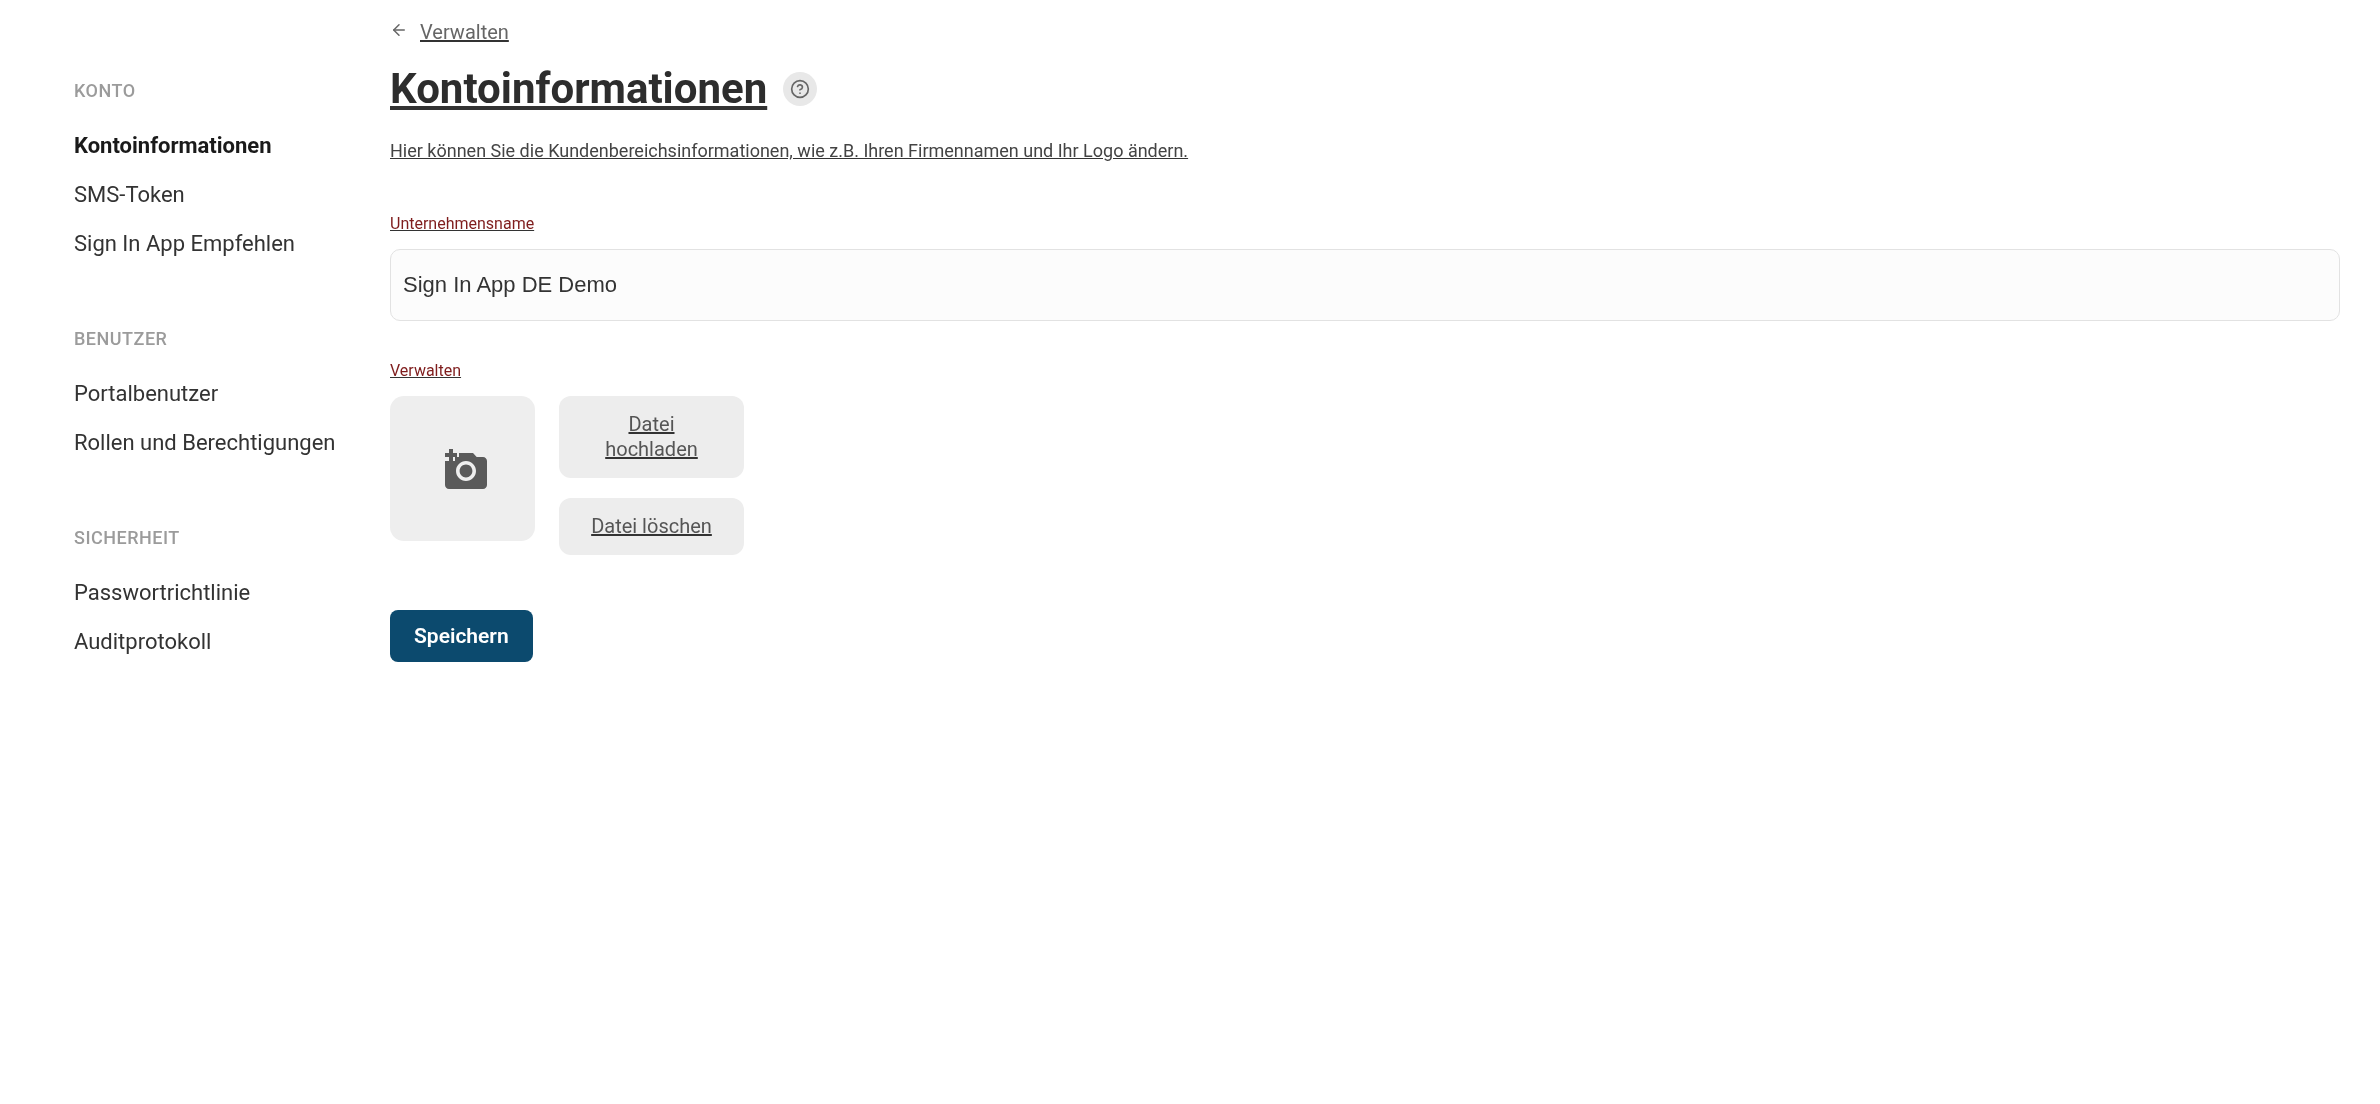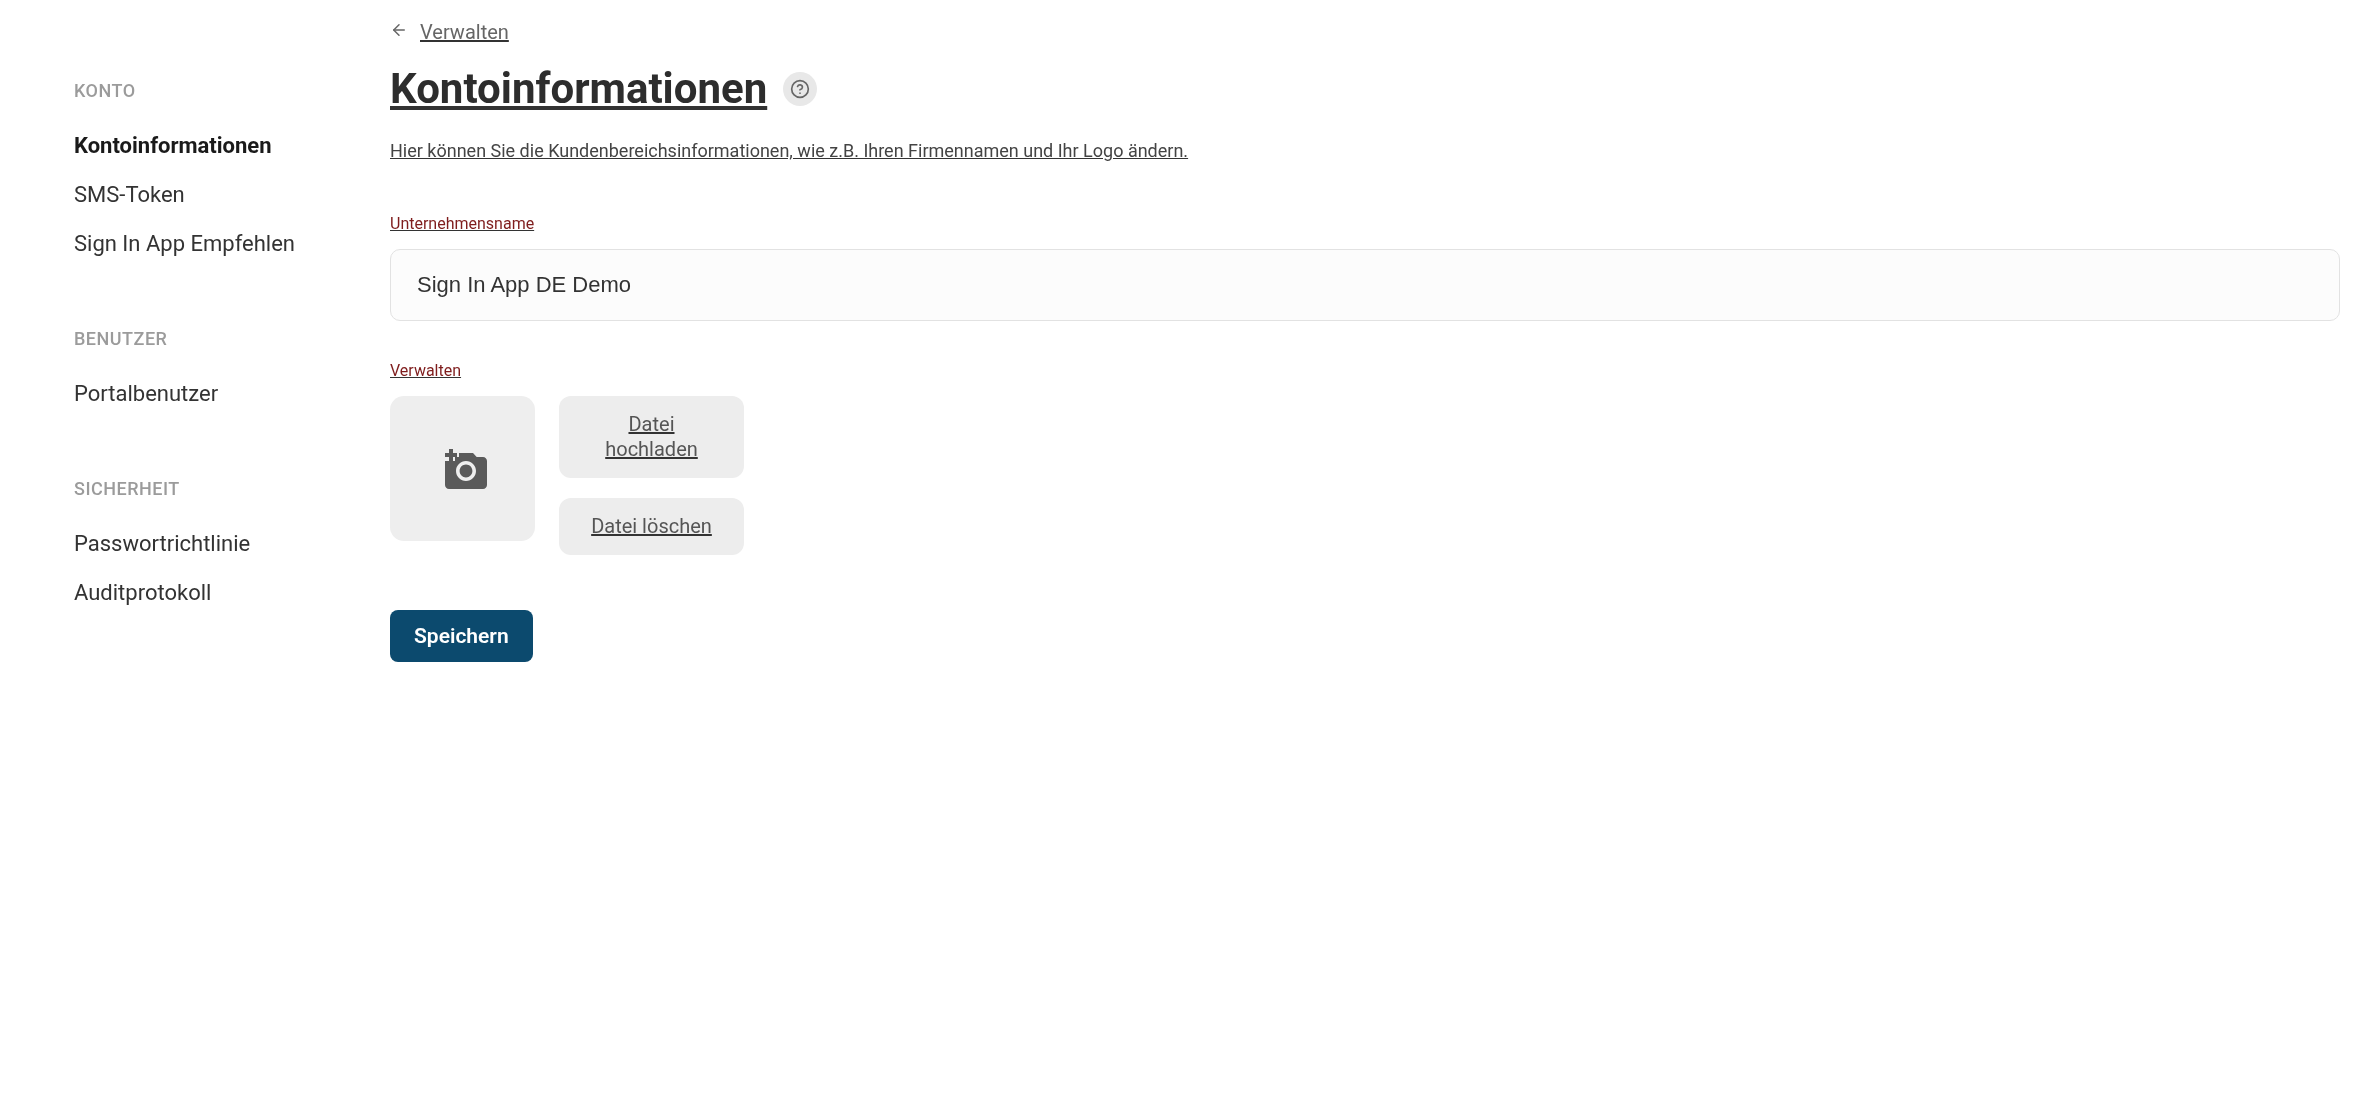--- a/index.html
+++ b/index.html
@@ -90,21 +90,21 @@
       margin-bottom: 50px;
       line-height: 1.5;
     }
     .field-label {
       font-size: 16px;
       color: #7f1d1d;
       margin-bottom: 16px;
     }
     .text-input {
       width: 100%;
-      padding: 22px 26px;
+      padding: 22px 12px;
       font-size: 22px;
       border: 1px solid #e2e2e2;
       border-radius: 10px;
       background: #fcfcfc;
       color: #333;
       outline: none;
       margin-bottom: 40px;
     }
     .logo-row {
       display: flex;
@@ -164,20 +164,21 @@
   <div class="sidebar-section">
     <div class="sidebar-section-header">KONTO</div>
     <div class="sidebar-item active">Kontoinformationen</div>
     <div class="sidebar-item">SMS-Token</div>
     <div class="sidebar-item">Sign In App Empfehlen</div>
   </div>
 
   <div class="sidebar-section">
     <div class="sidebar-section-header">BENUTZER</div>
     <div class="sidebar-item">Portalbenutzer</div>
+    <div class="sidebar-item">Rollen und Berechtigungen</div>
   </div>
 
   <div class="sidebar-section">
     <div class="sidebar-section-header">SICHERHEIT</div>
     <div class="sidebar-item">Passwortrichtlinie</div>
     <div class="sidebar-item">Auditprotokoll</div>
   </div>
 </nav>
 
 <main class="main">

